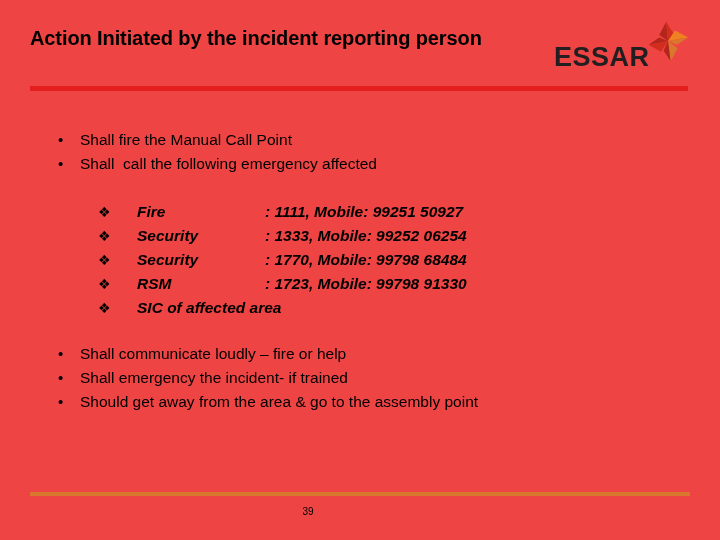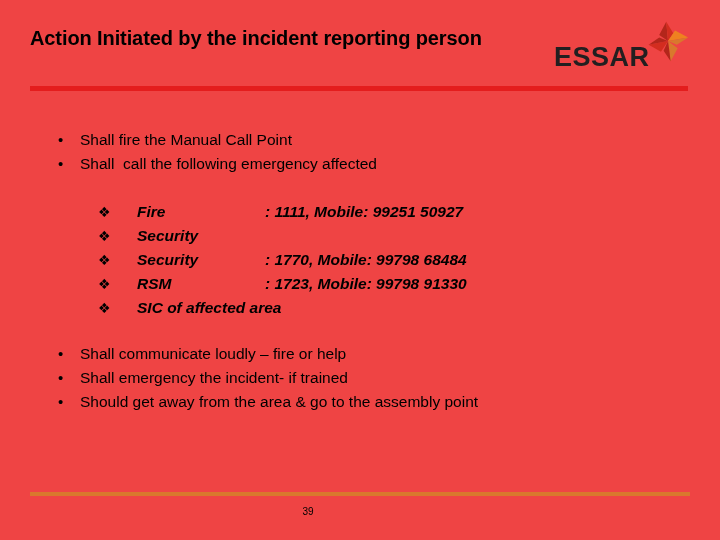--- a/index.html
+++ b/index.html
@@ -197,20 +197,21 @@
 
   <div class="sublist">
     <div class="sub-row">
       <span class="sub-marker">❖</span>
       <span class="sub-label">Fire</span>
       <span class="sub-value">: 1111, Mobile: 99251 50927</span>
     </div>
     <div class="sub-row">
       <span class="sub-marker">❖</span>
       <span class="sub-label">Security</span>
+      <span class="sub-value">: 1333, Mobile: 99252 06254</span>
     </div>
     <div class="sub-row">
       <span class="sub-marker">❖</span>
       <span class="sub-label">Security</span>
       <span class="sub-value">: 1770, Mobile: 99798 68484</span>
     </div>
     <div class="sub-row">
       <span class="sub-marker">❖</span>
       <span class="sub-label">RSM</span>
       <span class="sub-value">: 1723, Mobile: 99798 91330</span>

